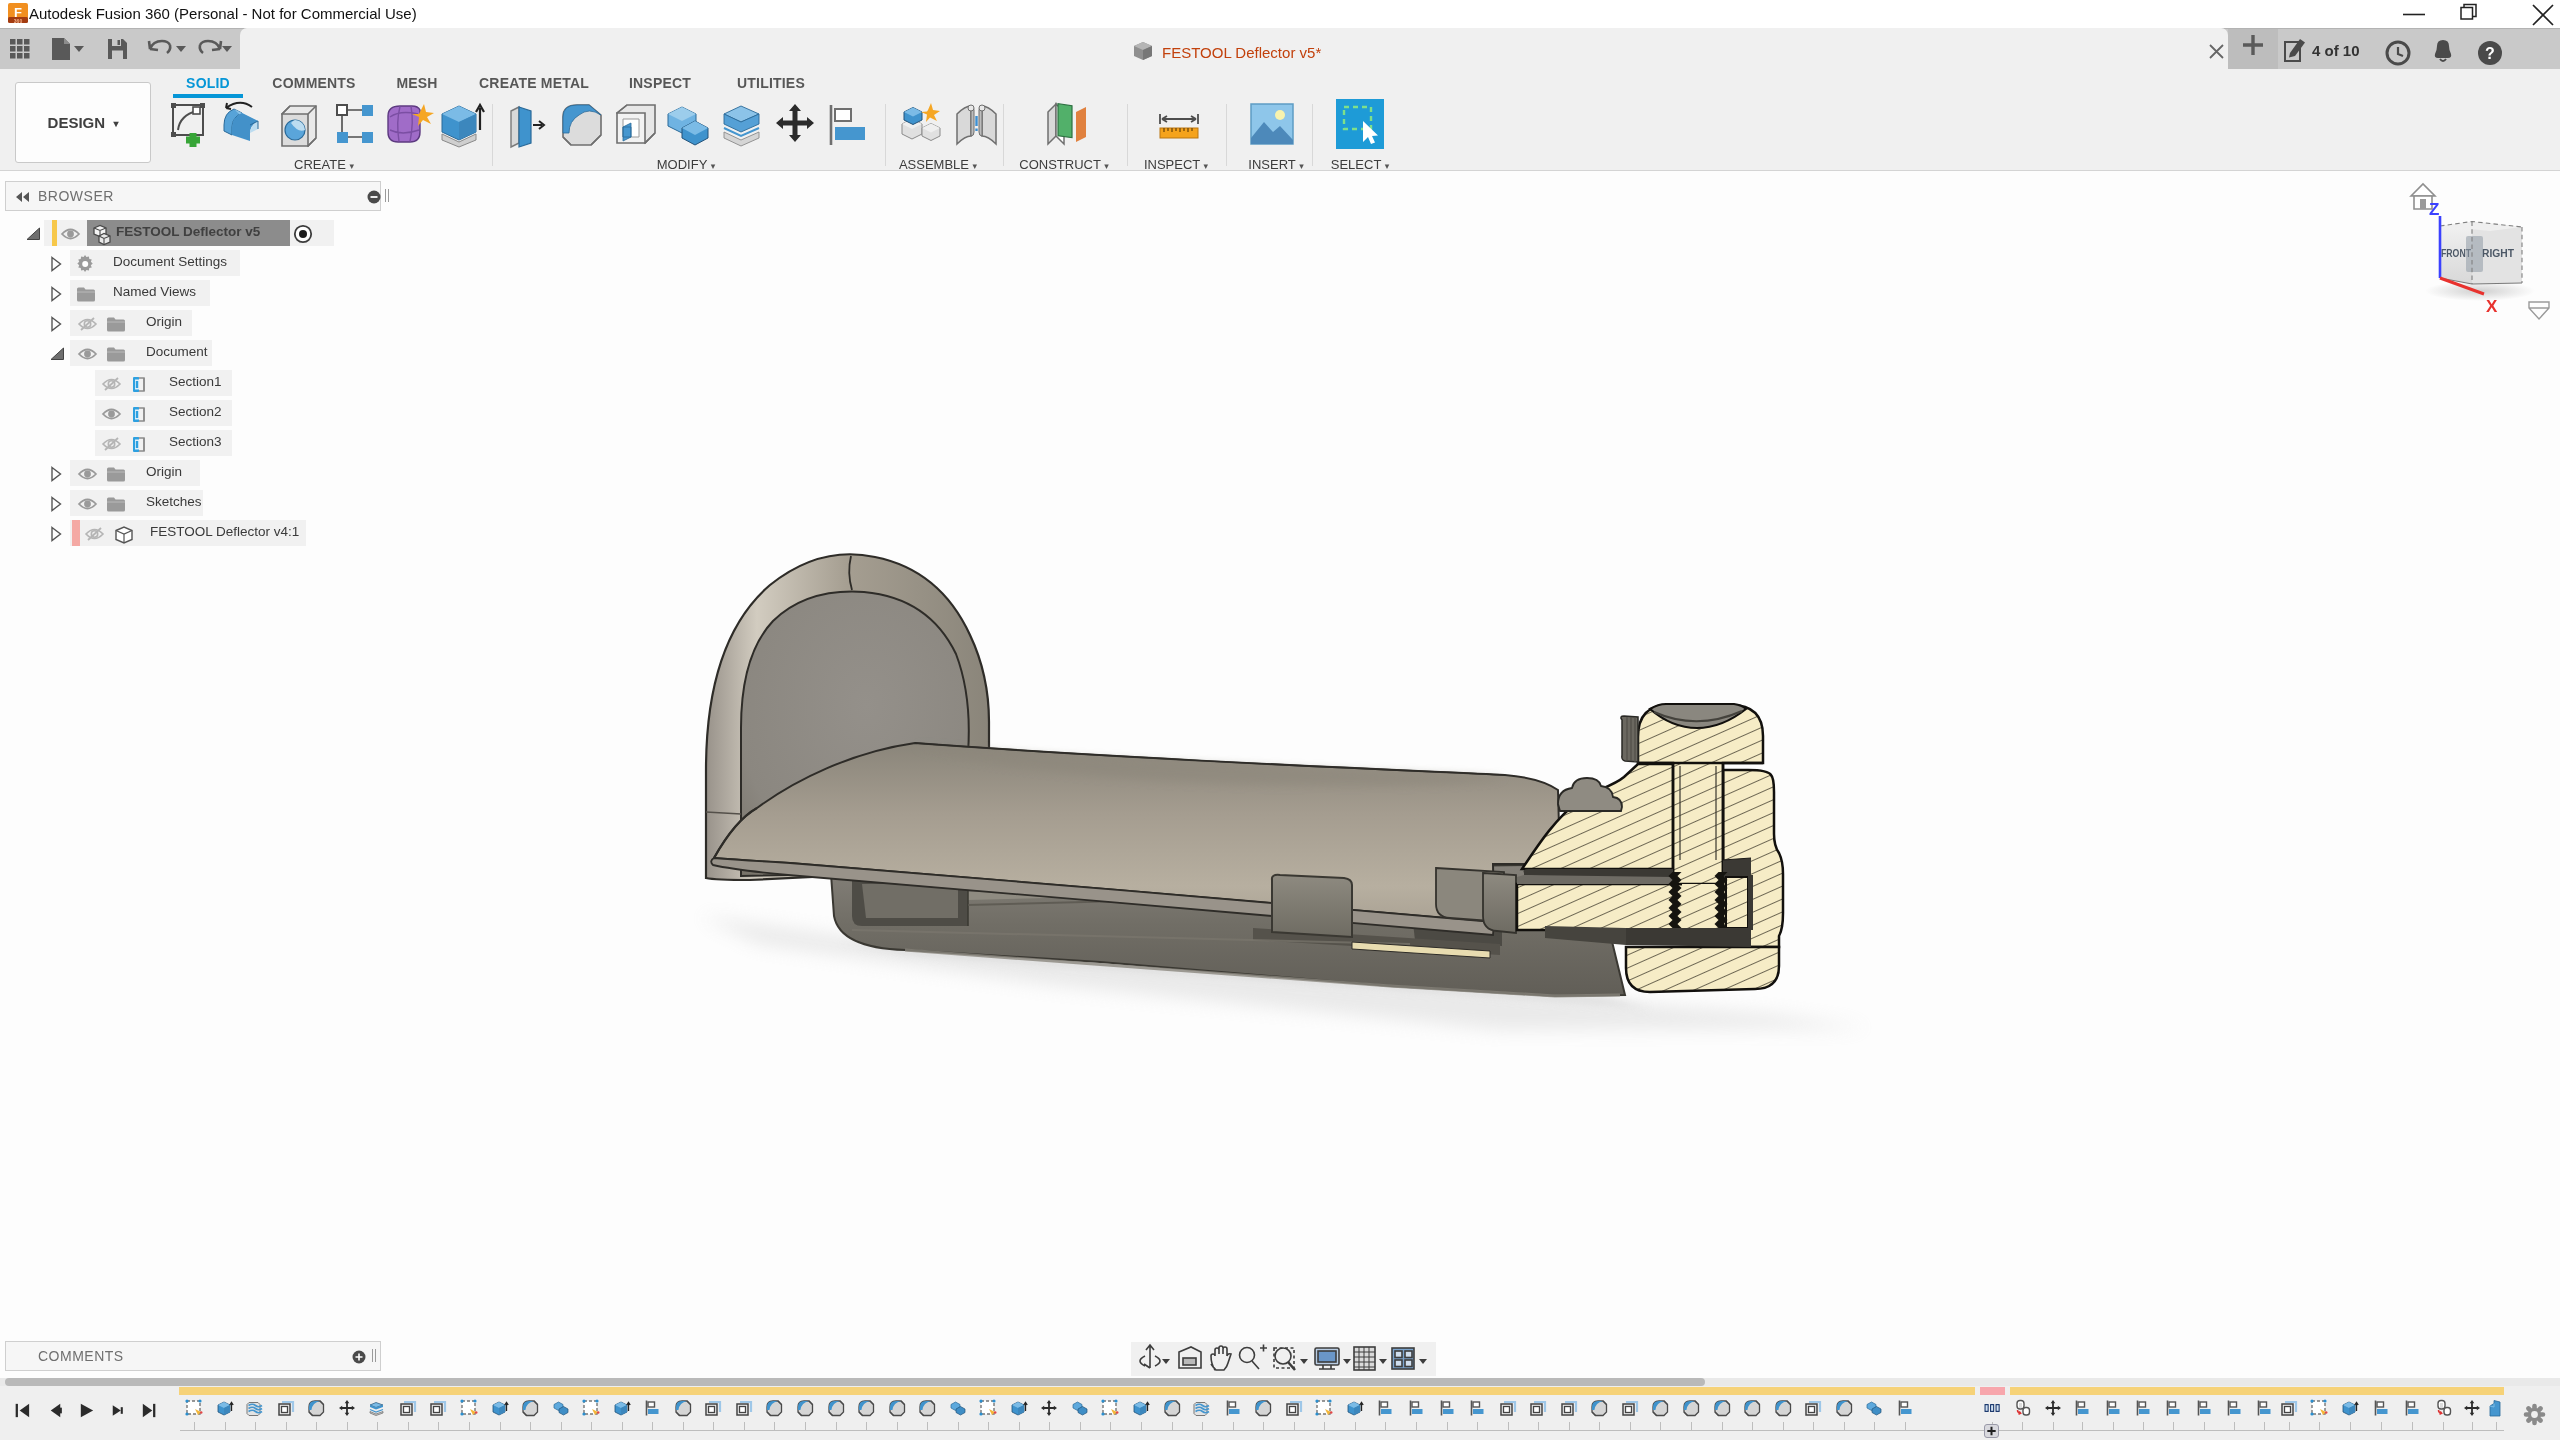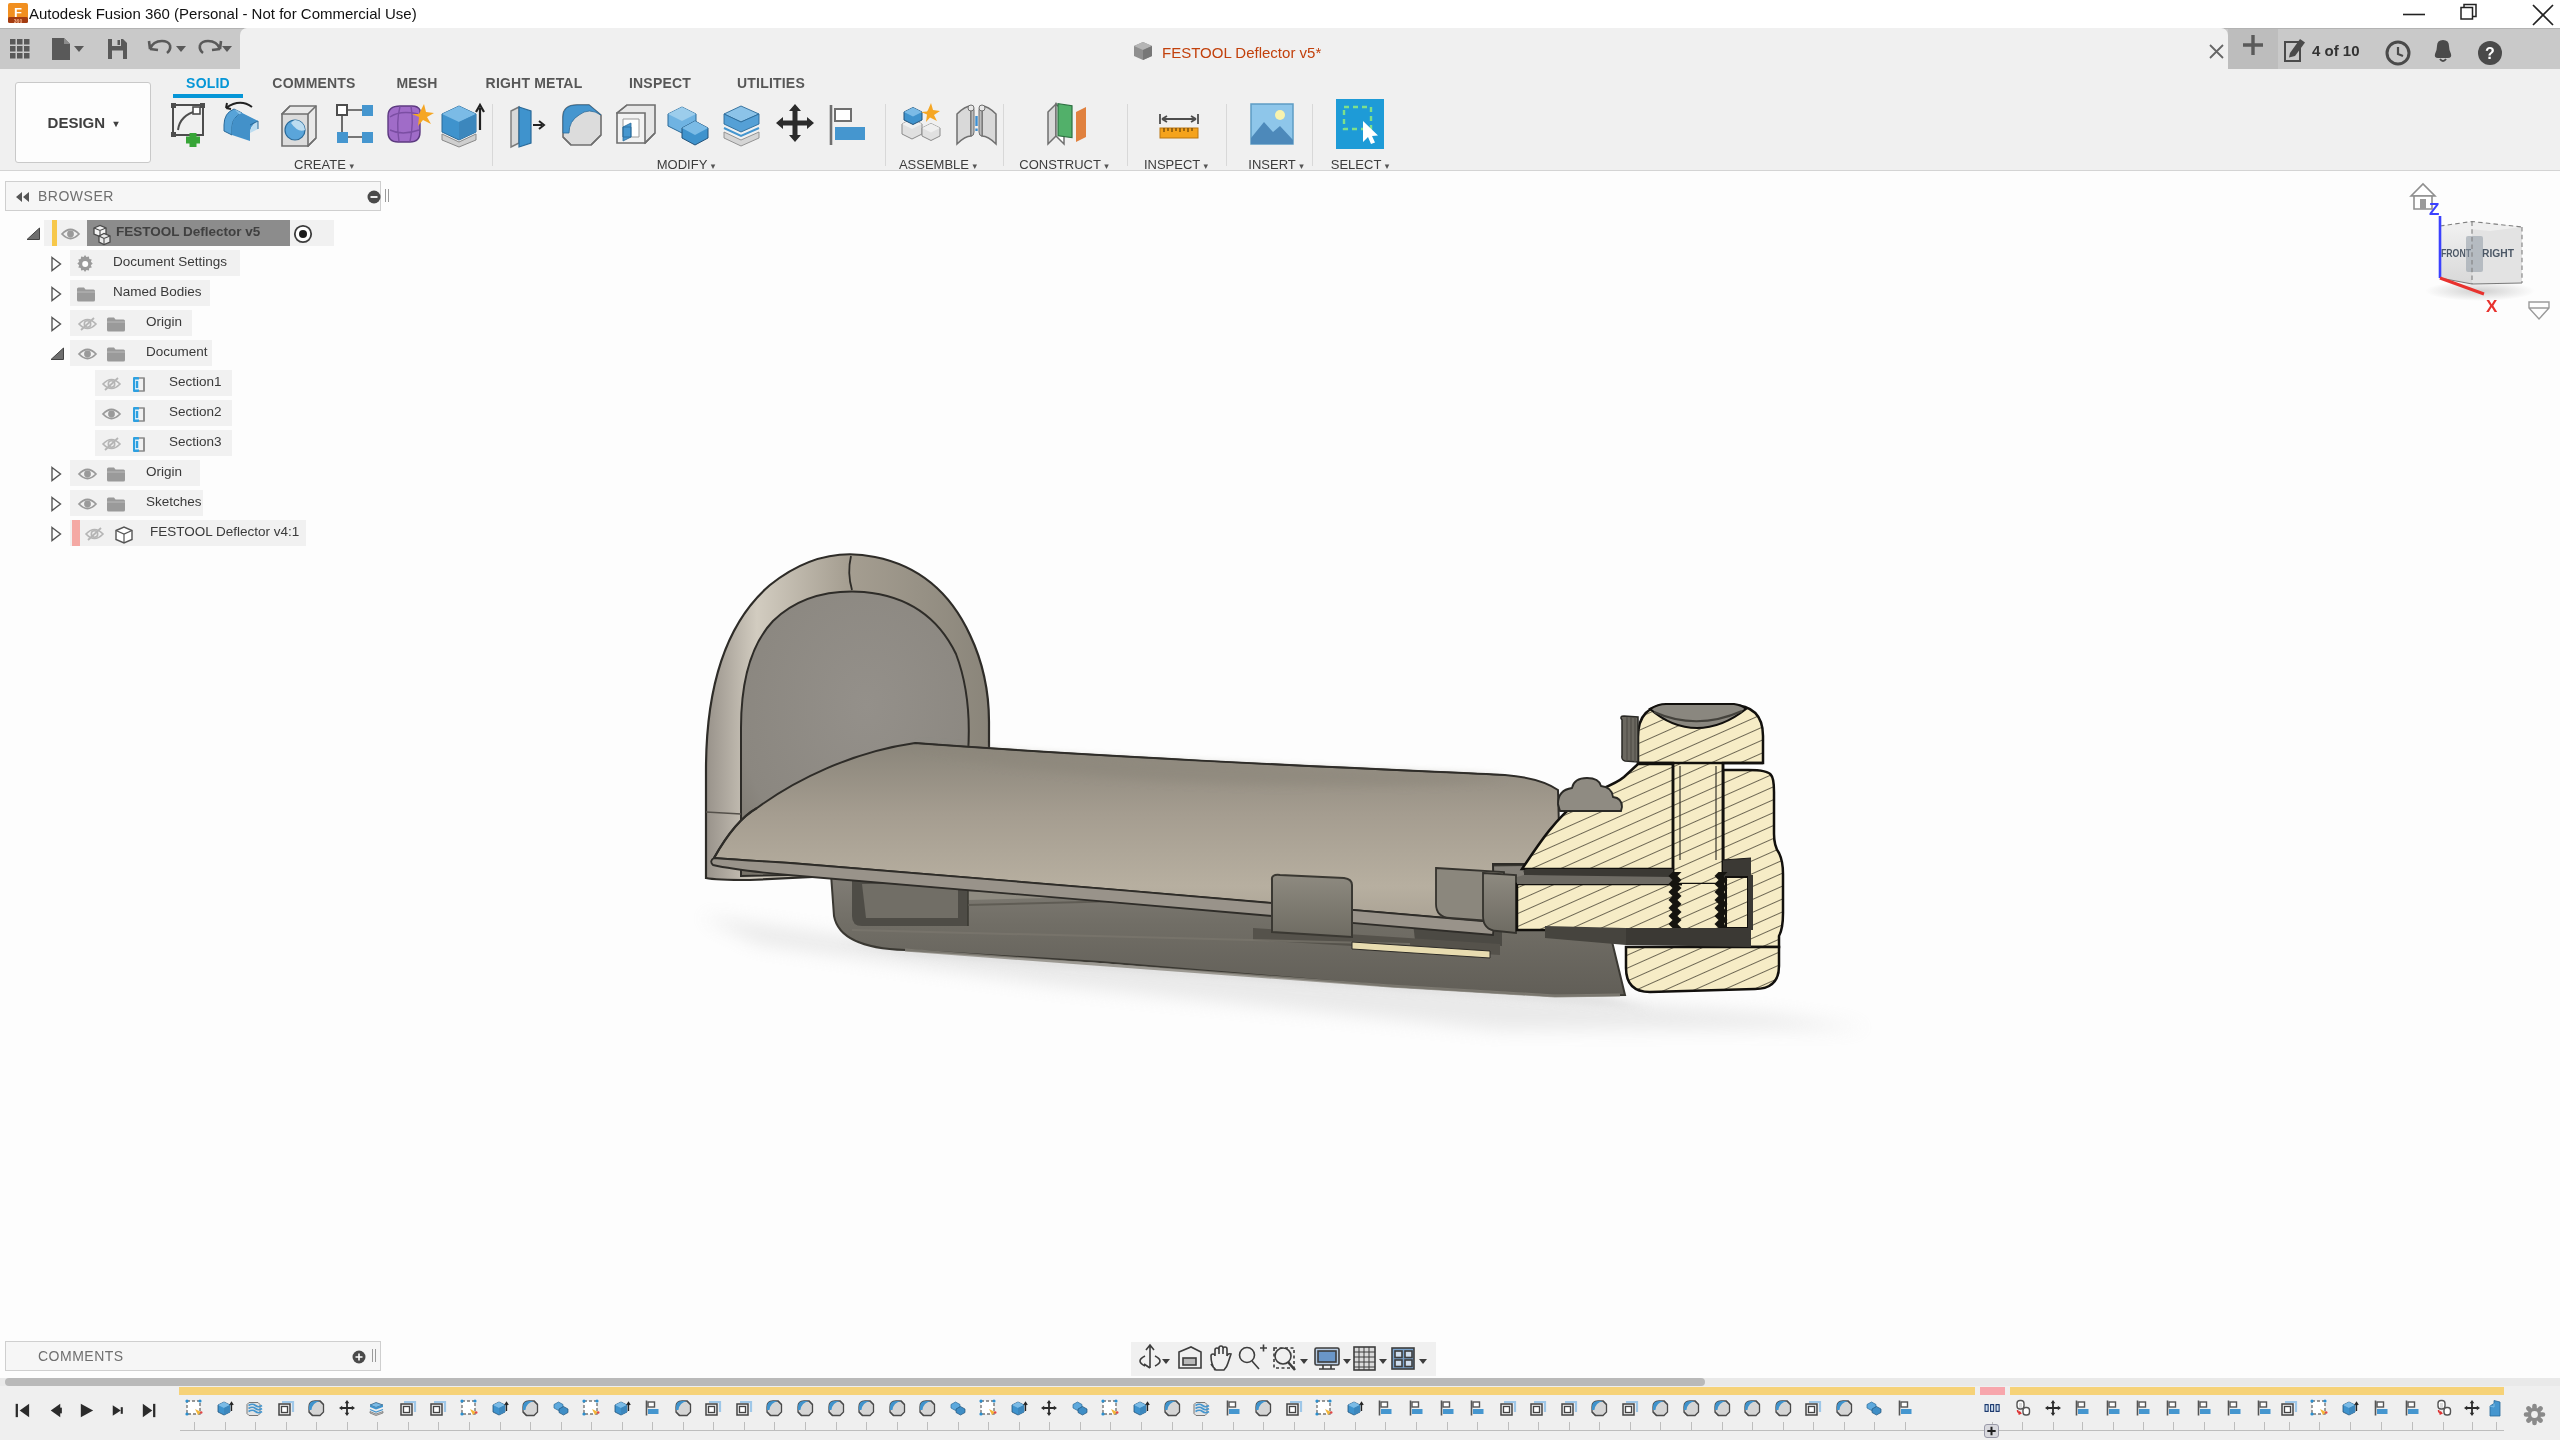--- a/index.html
+++ b/index.html
@@ -180,21 +180,21 @@
 <path d="M210 29 Q206 29 207 25 Q209 21 209 17 Q209 11 215 11 Q221 11 221 17 Q221 21 223 25 Q224 29 220 29 Z" fill="#4a4a4a"></path>
 <path d="M212 30 Q215 34 218 30" stroke="#4a4a4a" stroke-width="2" fill="none"></path>
 <circle cx="262" cy="24" r="12" fill="#4a4a4a"></circle>
 <text x="262" y="30" font-size="16px" font-weight="bold" fill="#fff" text-anchor="middle" font-family="Liberation Sans">?</text>
 </svg>
 <div id="ribbon"></div>
 <div id="designbtn">DESIGN &nbsp;<span style="font-size:10px;vertical-align:1px">▾</span></div>
 <div class="rtab" style="left:208px;transform:translateX(-50%);color:#0696d7">SOLID</div>
 <div class="rtab" style="left:314px;transform:translateX(-50%);color:#575757">COMMENTS</div>
 <div class="rtab" style="left:417px;transform:translateX(-50%);color:#575757">MESH</div>
-<div class="rtab" style="left:534px;transform:translateX(-50%);color:#575757">RIGHT METAL</div>
+<div class="rtab" style="left:534px;transform:translateX(-50%);color:#575757">CREATE METAL</div>
 <div class="rtab" style="left:660px;transform:translateX(-50%);color:#575757">INSPECT</div>
 <div class="rtab" style="left:771px;transform:translateX(-50%);color:#575757">UTILITIES</div>
 <div class="abs" style="left:173px;top:94px;width:70px;height:3.5px;background:#0696d7"></div>
 <div class="rlabel" style="left:324px;transform:translateX(-50%)">CREATE <span style="font-size:9px;color:#555">▾</span></div>
 <div class="rlabel" style="left:686px;transform:translateX(-50%)">MODIFY <span style="font-size:9px;color:#555">▾</span></div>
 <div class="rlabel" style="left:938px;transform:translateX(-50%)">ASSEMBLE <span style="font-size:9px;color:#555">▾</span></div>
 <div class="rlabel" style="left:1064px;transform:translateX(-50%)">CONSTRUCT <span style="font-size:9px;color:#555">▾</span></div>
 <div class="rlabel" style="left:1176px;transform:translateX(-50%)">INSPECT <span style="font-size:9px;color:#555">▾</span></div>
 <div class="rlabel" style="left:1276px;transform:translateX(-50%)">INSERT <span style="font-size:9px;color:#555">▾</span></div>
 <div class="rlabel" style="left:1360px;transform:translateX(-50%)">SELECT <span style="font-size:9px;color:#555">▾</span></div>
@@ -546,21 +546,21 @@
   </div>
 <div class="treerow" style="left:0;top:283px">
     <div class="rowbg" style="left:70px;width:140px"></div>
     <svg class="abs" style="left:50px;top:3px" width="12" height="16" viewBox="0 0 12 16">
       <path d="M2 1.5 L10.5 8 L2 14.5 Z" fill="#fdfdfd" stroke="#555" stroke-width="1.4"></path>
     </svg>
     <svg class="abs" style="left:76px;top:3px" width="20" height="17" viewBox="0 0 20 17">
       <path d="M1 3 Q1 1.5 2.5 1.5 L8 1.5 L9.5 3.5 L17.5 3.5 Q19 3.5 19 5 L19 14 Q19 15.5 17.5 15.5 L2.5 15.5 Q1 15.5 1 14 Z" fill="#9a9a9a"></path>
       <path d="M1 6 H19" stroke="#b9b9b9" stroke-width="1"></path>
     </svg>
-    <div class="abs" style="left:113px;top:1px">Named Bodies</div>
+    <div class="abs" style="left:113px;top:1px">Named Views</div>
   </div>
 <div class="treerow" style="left:0;top:313px">
     <div class="rowbg" style="left:70px;width:122px"></div>
     <svg class="abs" style="left:50px;top:3px" width="12" height="16" viewBox="0 0 12 16">
       <path d="M2 1.5 L10.5 8 L2 14.5 Z" fill="#fdfdfd" stroke="#555" stroke-width="1.4"></path>
     </svg>
     <svg class="abs" style="left:77px;top:3px" width="21" height="16" viewBox="0 0 21 16">
       <path d="M2 8 Q10.5 -1 19 8 Q10.5 17 2 8 Z" fill="none" stroke="#b5b5b5" stroke-width="1.7"></path>
       <circle cx="10.5" cy="8" r="3.2" fill="none" stroke="#b5b5b5" stroke-width="1.6"></circle>
       <path d="M4 14 L17 2" stroke="#b5b5b5" stroke-width="1.8"></path>

